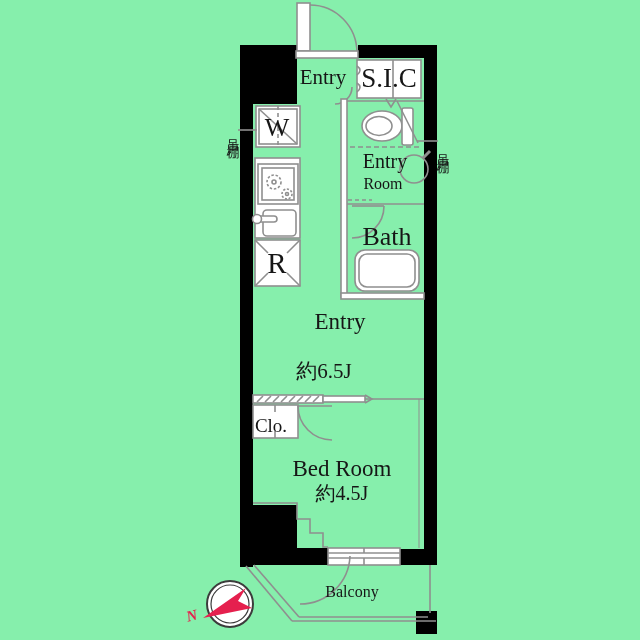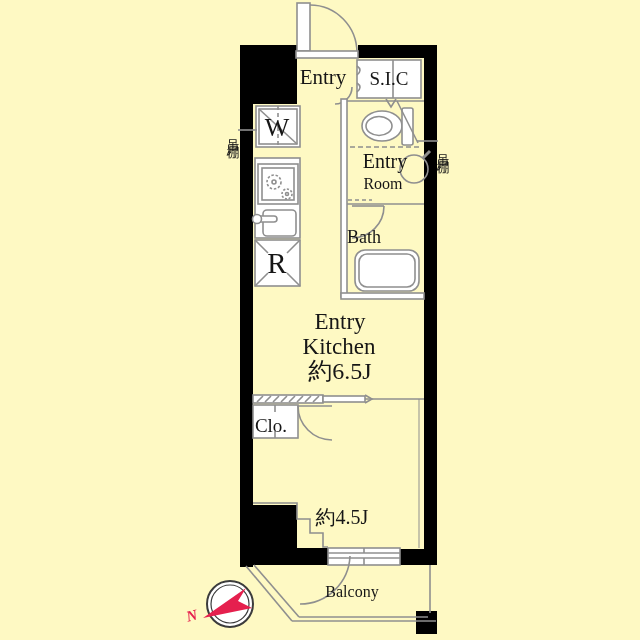--- a/index.html
+++ b/index.html
@@ -1,17 +1,17 @@
 <!DOCTYPE html>
 <html><head>
 <meta charset="utf-8">
 <style>
   html,body{margin:0;padding:0;background:#ffffff;}
   .stage{
-    position:relative;width:640px;height:640px;background:#fef9c3;
+    position:relative;width:640px;height:640px;background:#86efac;
     font-family:"Liberation Serif", serif;color:#161616;overflow:hidden;
   }
   .stage svg{position:absolute;left:0;top:0;}
   .lbl{
     position:absolute;transform:translate(-50%,-50%);
     white-space:nowrap;line-height:1;color:#161616;
   }
   .lbl.v{
     writing-mode:vertical-rl;text-orientation:upright;
     letter-spacing:3px;line-height:1;
@@ -161,29 +161,29 @@
     </g>
 
     <g>
       <circle cx="230" cy="604" r="23" fill="#ffffff" stroke="#3c3c3c" stroke-width="2"></circle>
       <circle cx="230" cy="604" r="19" fill="none" stroke="#3c3c3c" stroke-width="1.2"></circle>
       <path d="M 203,618 L 246,588 L 238,601 L 252,608 Z" fill="#e5204e" stroke="none"></path>
     </g>
   </svg>
 
   <div class="lbl" style="left:323px;top:77px;font-size:21px">Entry</div>
-  <div class="lbl" style="left:389px;top:78px;font-size:19px">S.I.C</div>
+  <div class="lbl" style="left:389px;top:78px;font-size:27px">S.I.C</div>
   <div class="lbl" style="left:277px;top:128px;font-size:26px">W</div>
   <div class="lbl" style="left:277px;top:263px;font-size:29px">R</div>
   <div class="lbl" style="left:385px;top:161px;font-size:20px">Entry</div>
   <div class="lbl" style="left:383px;top:184px;font-size:16px">Room</div>
-  <div class="lbl" style="left:364px;top:237px;font-size:18px">Bath</div>
+  <div class="lbl" style="left:387px;top:237px;font-size:26px">Bath</div>
   <div class="lbl" style="left:340px;top:321px;font-size:23px">Entry</div>
-  <div class="lbl" style="left:339px;top:346px;font-size:23px">Kitchen</div>
-  <div class="lbl" style="left:340px;top:371px;font-size:24px">約6.5J</div>
+  <div class="lbl" style="left:324px;top:371px;font-size:21px">約6.5J</div>
   <div class="lbl" style="left:271px;top:425px;font-size:19px">Clo.</div>
-  <div class="lbl" style="left:342px;top:517px;font-size:20px">約4.5J</div>
+  <div class="lbl" style="left:342px;top:468px;font-size:23px">Bed Room</div>
+  <div class="lbl" style="left:342px;top:493px;font-size:20px">約4.5J</div>
   <div class="lbl" style="left:352px;top:592px;font-size:16px">Balcony</div>
   <div class="lbl v" style="left:233px;top:134px;font-size:13px">吊戸棚</div>
   <div class="lbl v" style="left:443px;top:149px;font-size:13px">吊戸棚</div>
   <div class="lbl north" style="left:192px;top:616px;font-size:15px">N</div>
 
 </div>
 
 </body></html>

